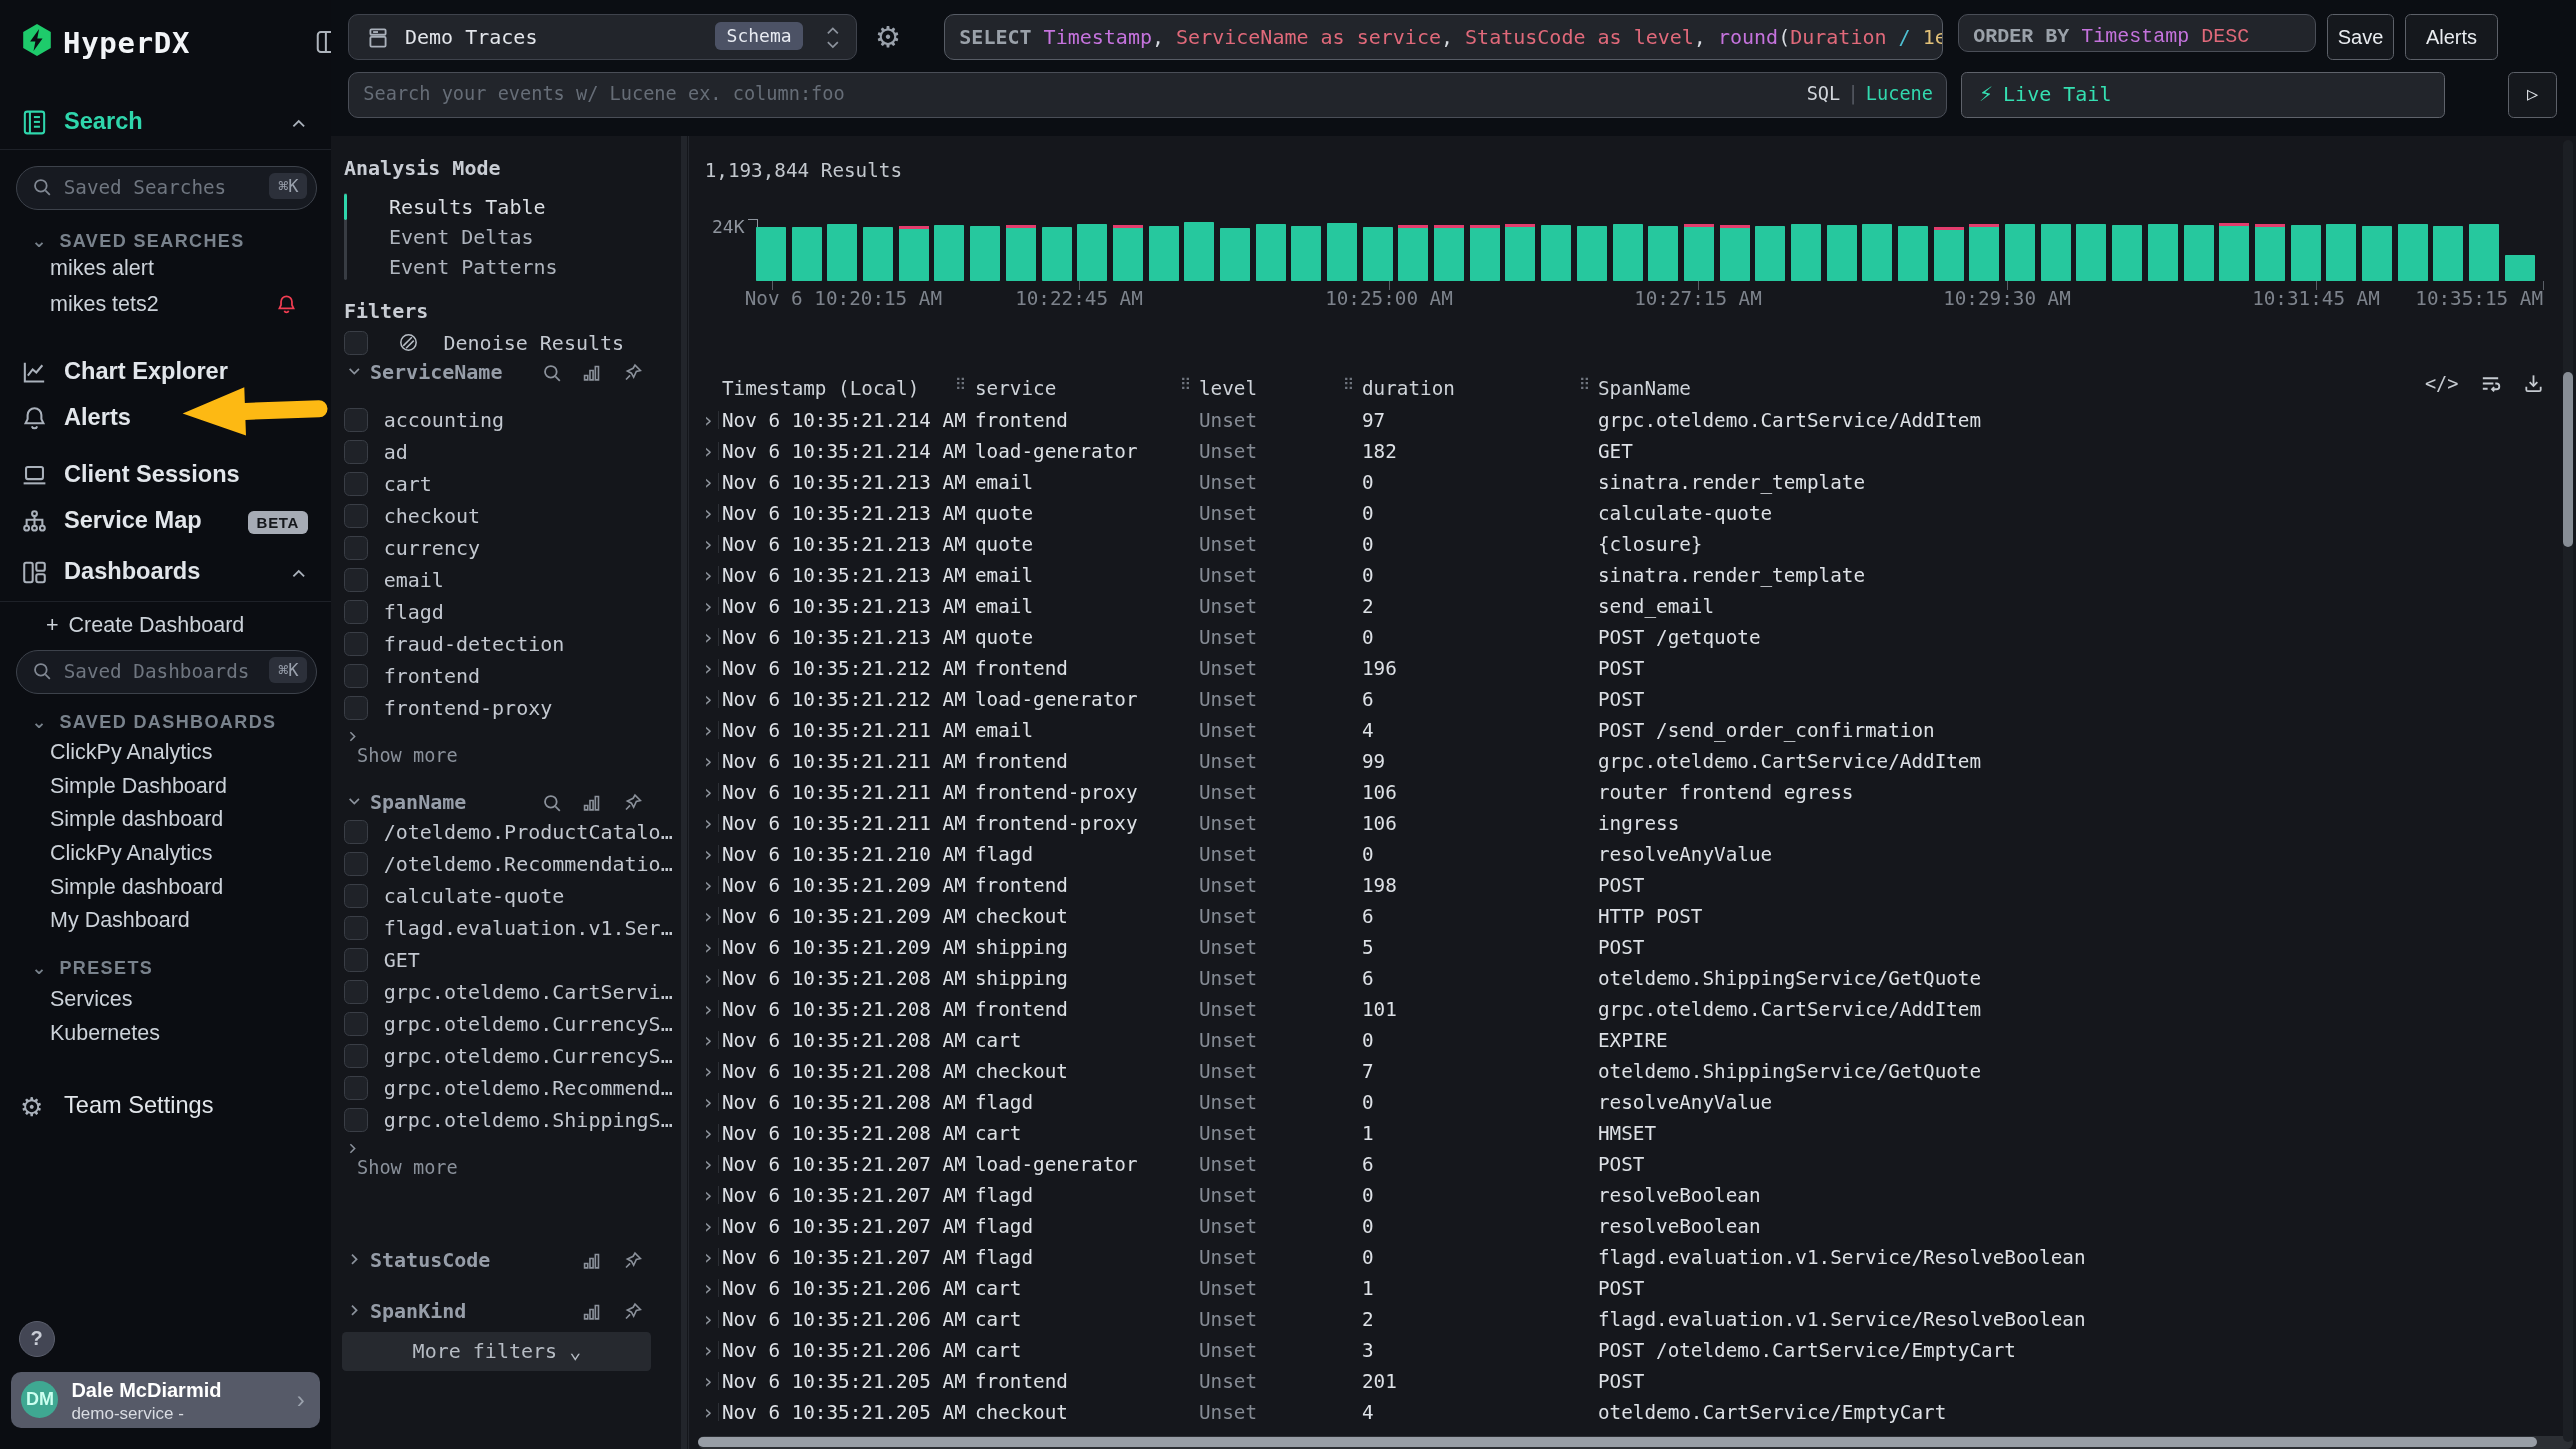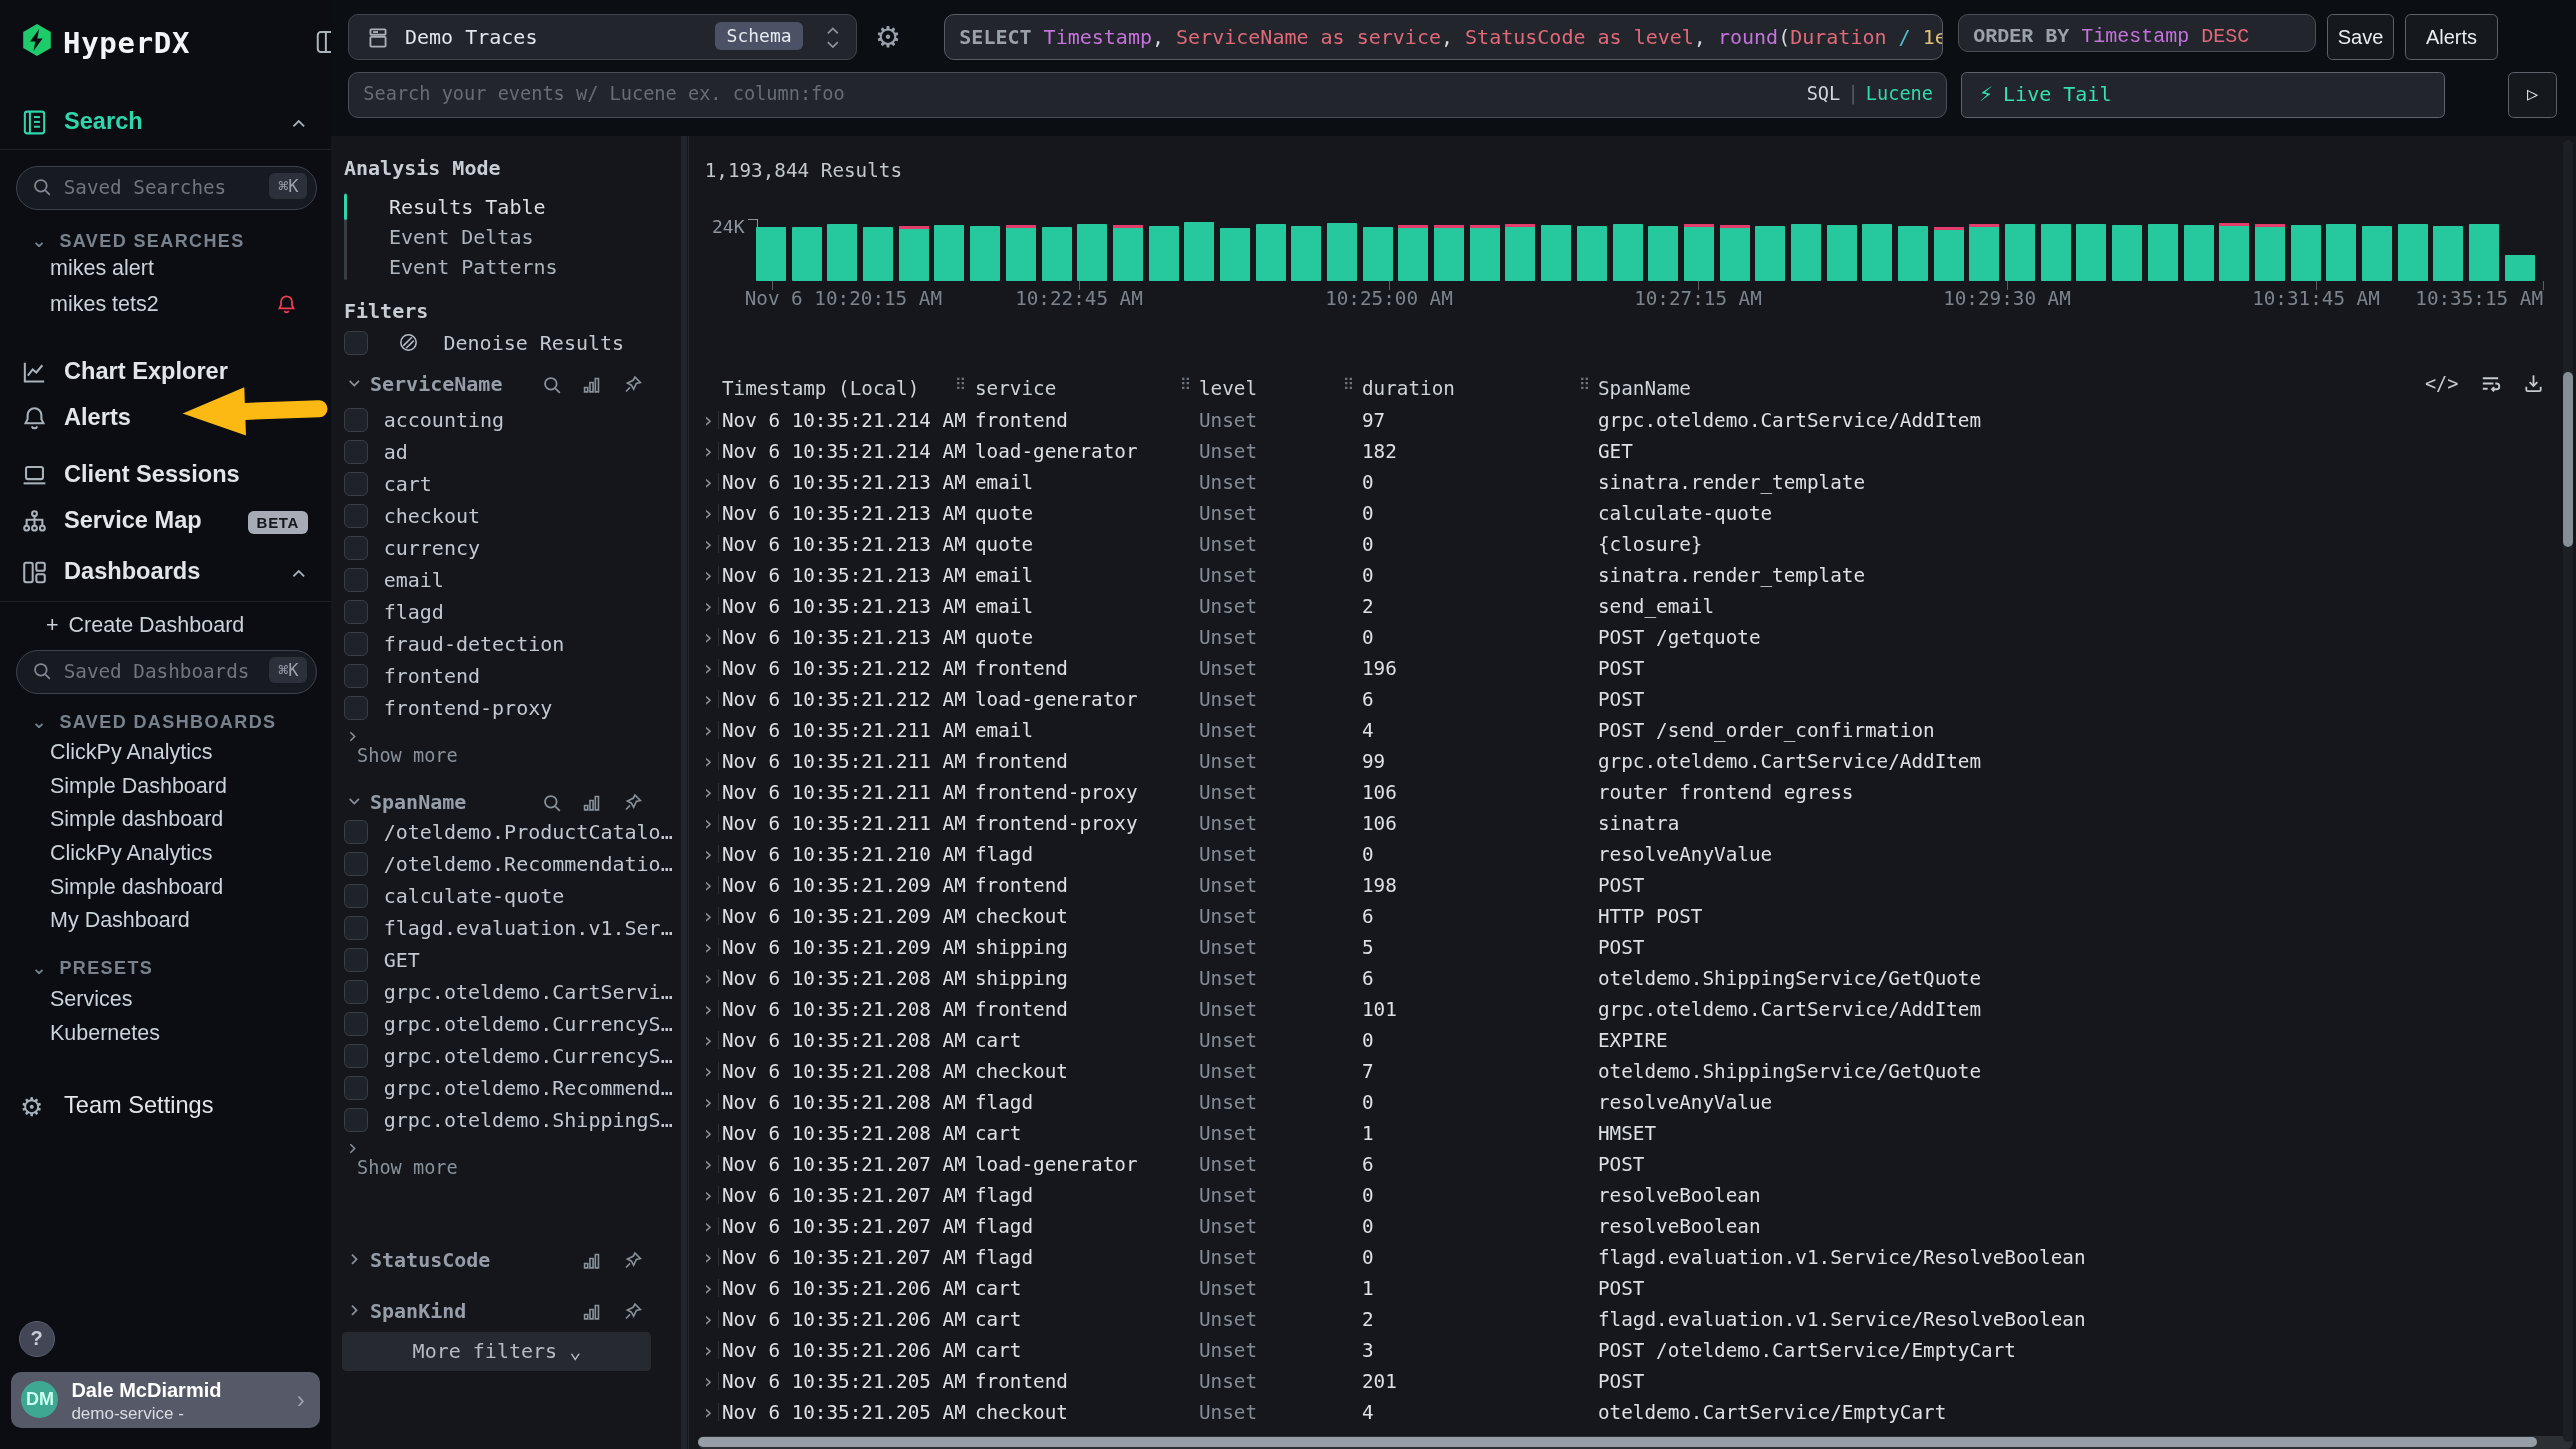--- a/index.html
+++ b/index.html
@@ -344,21 +344,21 @@
     <span class="cb"></span>
     <span style="display:inline-block;vertical-align:-4.3px;margin:0 11.4px 0 17px;">
       <svg width="23" height="23" viewBox="0 0 24 24" fill="none" stroke="#b7bdc5" stroke-width="1.6">
           <circle cx="12" cy="12" r="8"></circle>
           <path d="M6.5 15.5l9-9M9.5 18l8-8"></path>
         </svg>
     </span>
     <span>Denoise Results</span>
   </div>
 
-  <div class="g-head" style="top:232px;">
+  <div class="g-head" style="top:220px;">
     <span class="g-chev">
       <svg width="18.6" height="18.6" viewBox="0 0 24 24" fill="none" stroke="#8b929c" stroke-width="2.2">
           <polyline points="6 9 12 15 18 9"></polyline>
         </svg>
     </span>
     <span class="g-name">ServiceName</span>
     <span class="g-icons">
       <span>
           <svg viewBox="0 0 24 24" fill="none" stroke="#8b919b" stroke-width="2">
             <circle cx="11" cy="11" r="6.5"></circle>
@@ -731,21 +731,21 @@
         <span class="c-dur">106</span>
         <span class="c-span">router frontend egress</span>
       </div>
       <div class="trow">
         <span class="exp">›</span>
         <span class="sep"></span>
         <span class="c-ts">Nov 6 10:35:21.211 AM</span>
         <span class="c-svc">frontend-proxy</span>
         <span class="c-lvl">Unset</span>
         <span class="c-dur">106</span>
-        <span class="c-span">sinatra</span>
+        <span class="c-span">ingress</span>
       </div>
       <div class="trow">
         <span class="exp">›</span>
         <span class="sep"></span>
         <span class="c-ts">Nov 6 10:35:21.210 AM</span>
         <span class="c-svc">flagd</span>
         <span class="c-lvl">Unset</span>
         <span class="c-dur">0</span>
         <span class="c-span">resolveAnyValue</span>
       </div>

